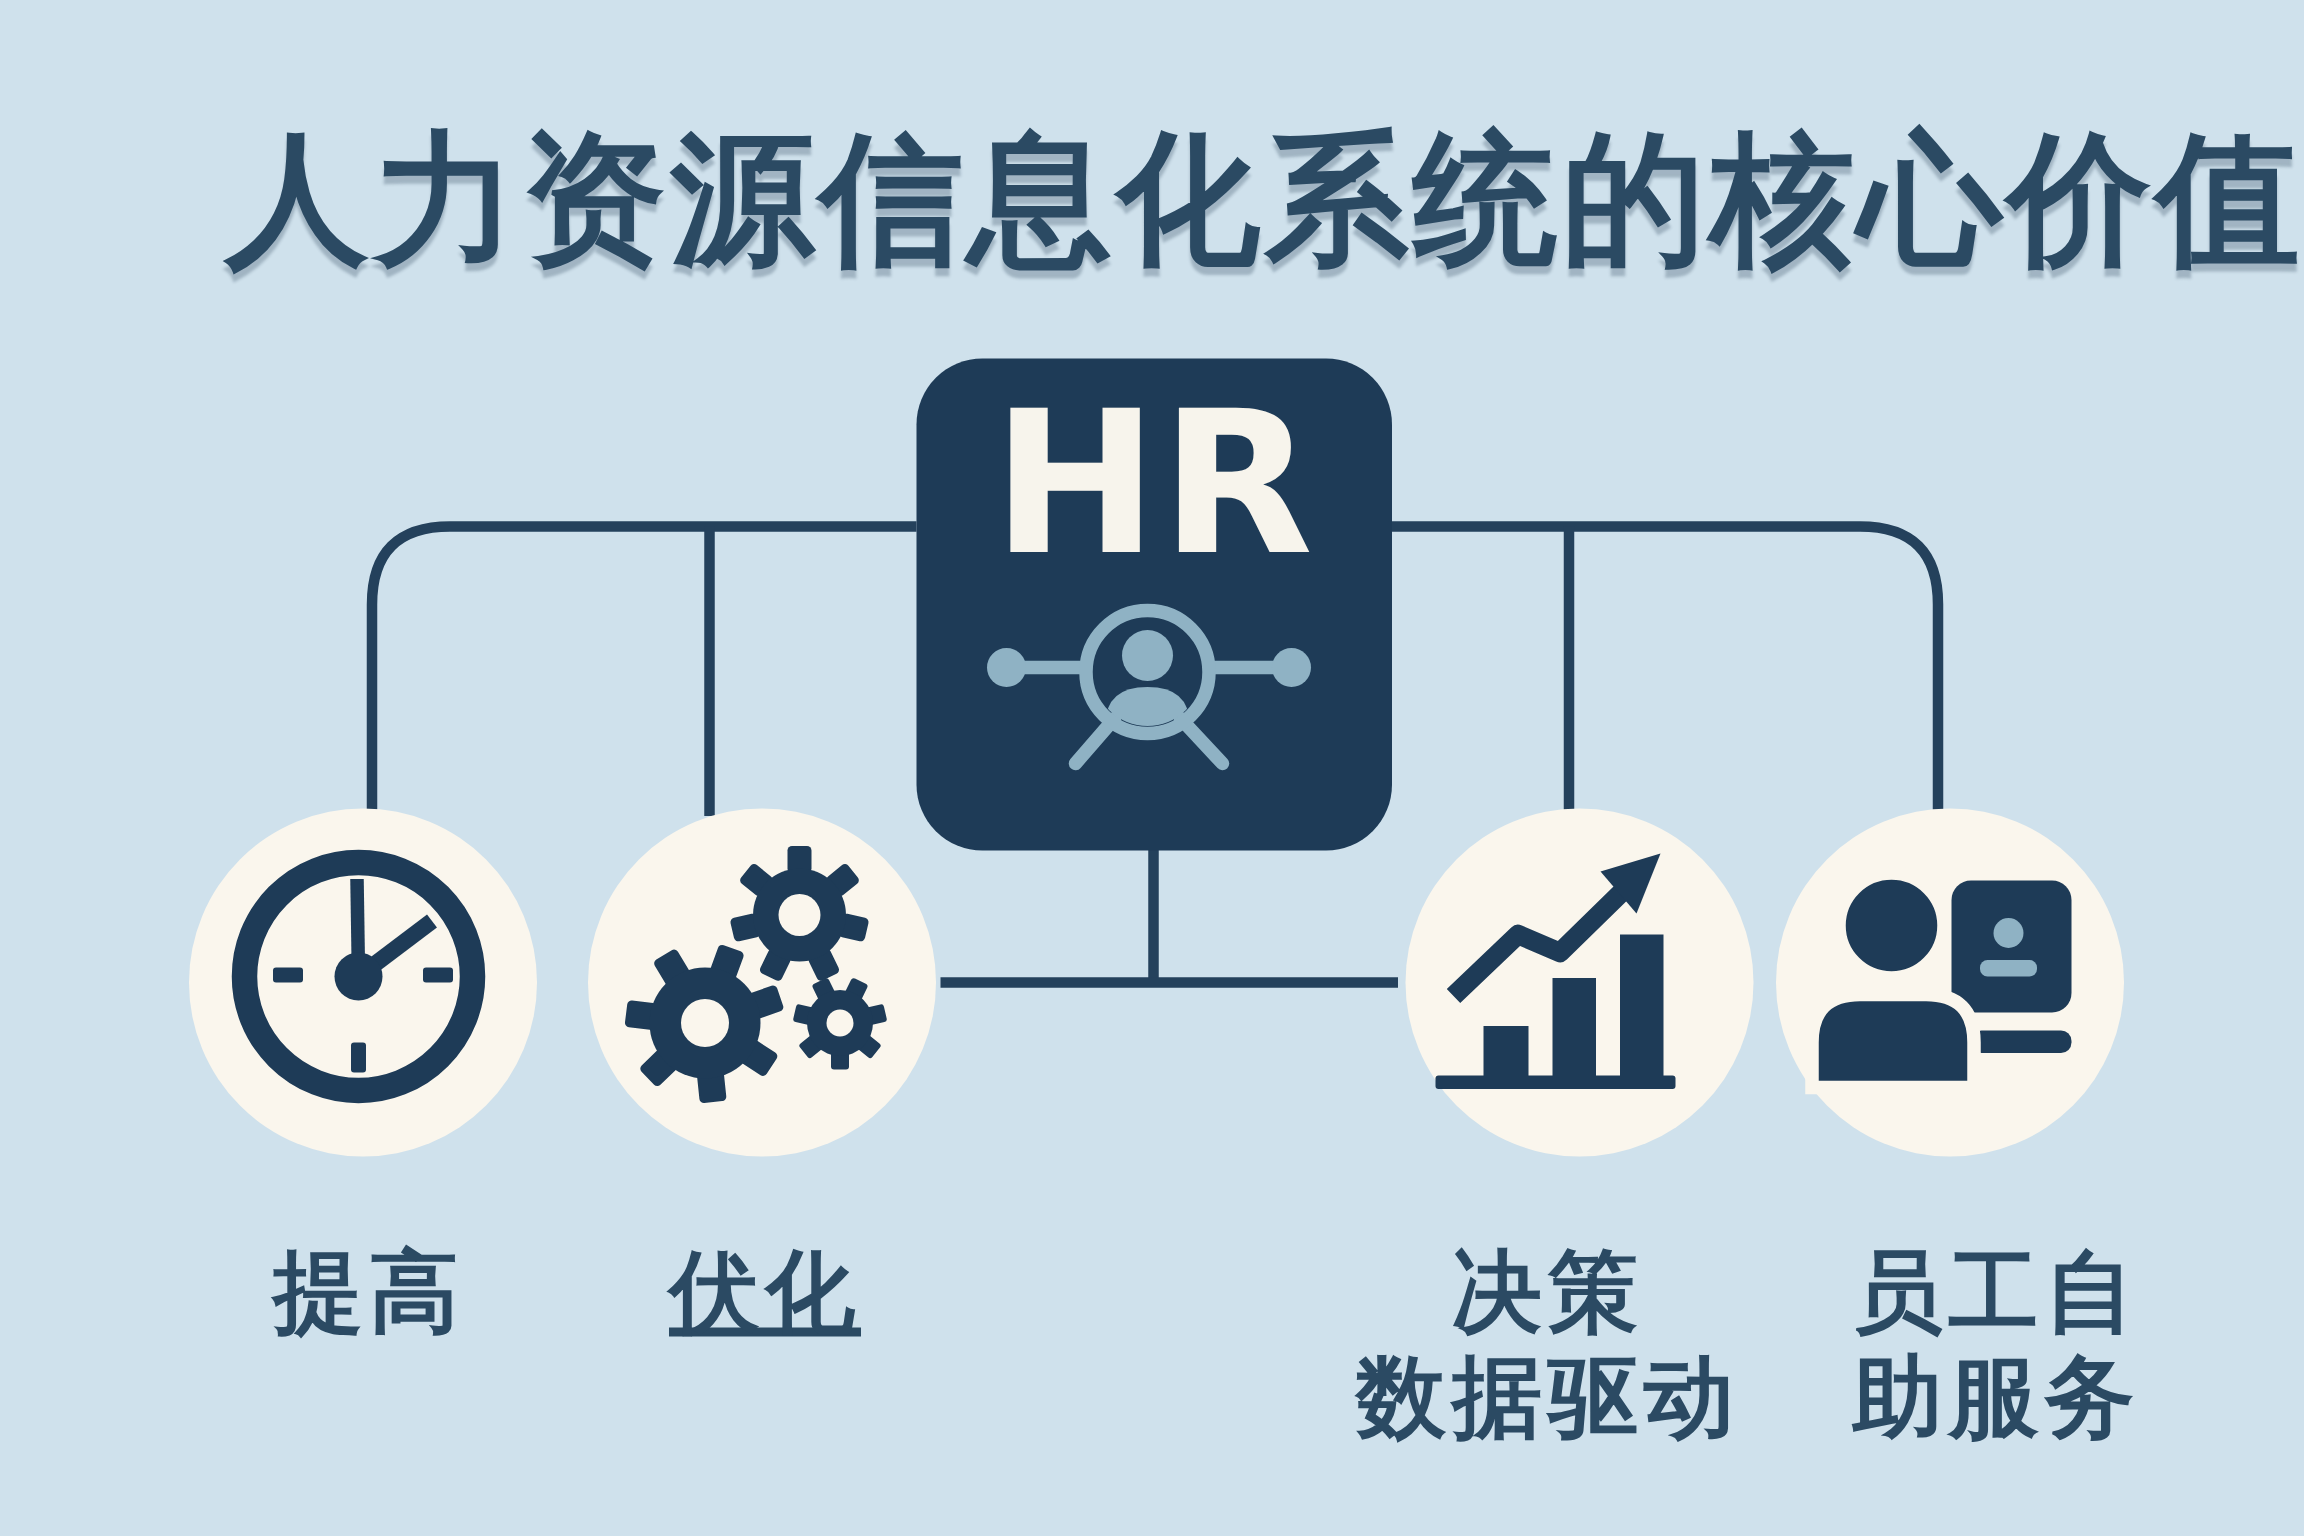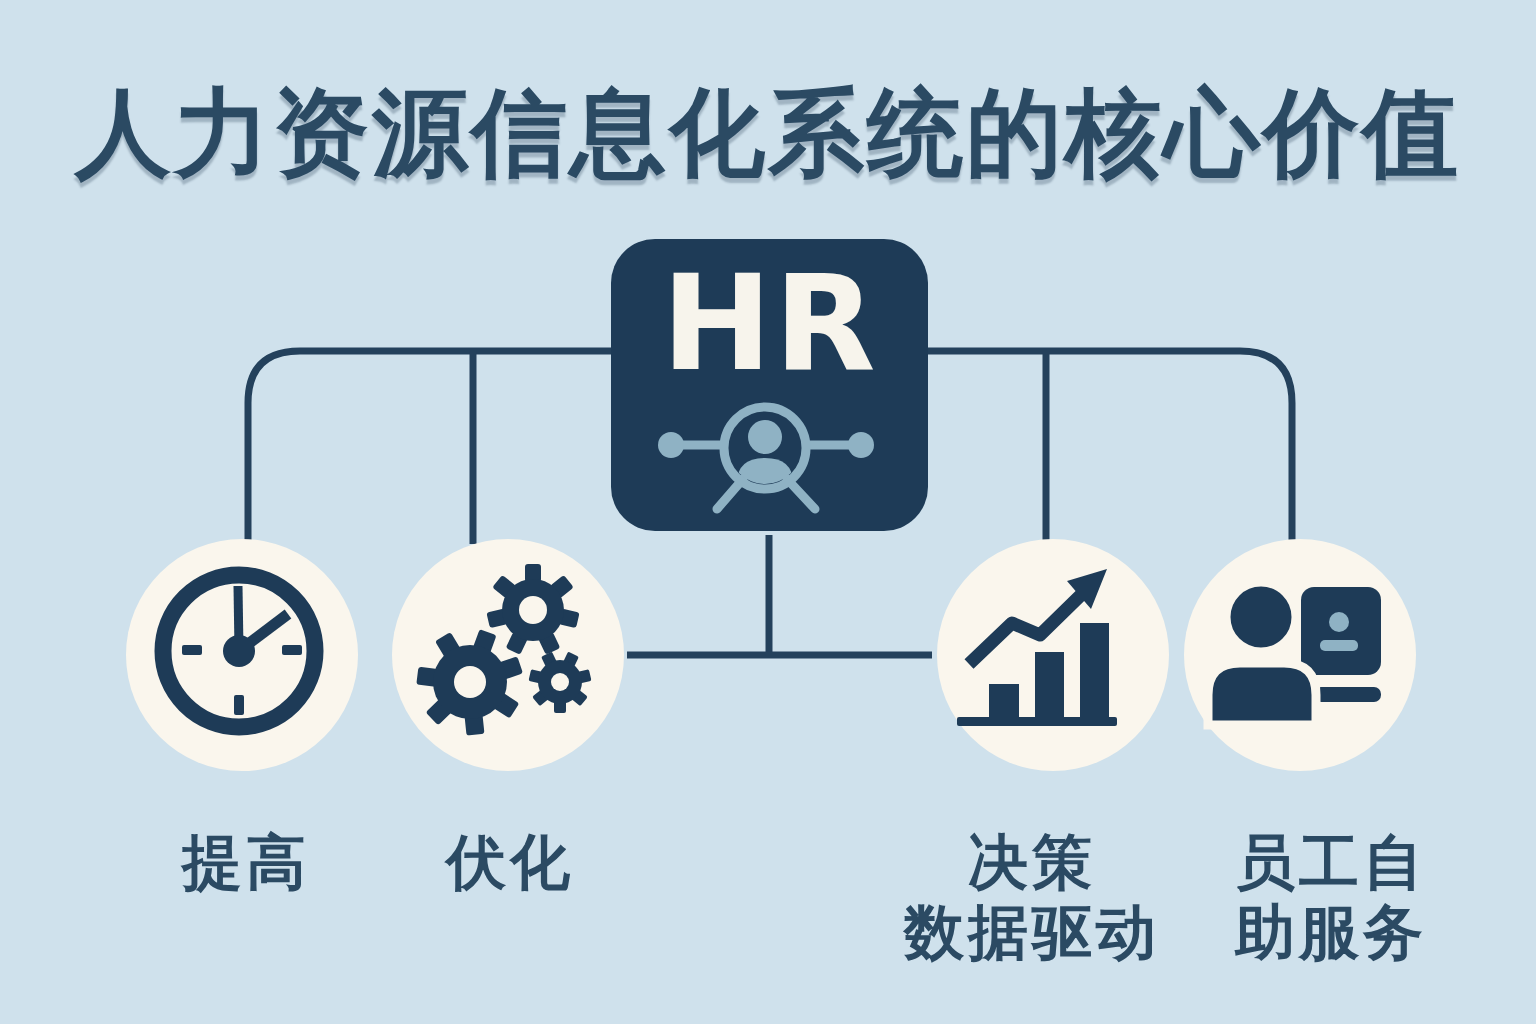--- a/index.html
+++ b/index.html
@@ -11,32 +11,32 @@
     --title-text:#2b4a63;
     --hr-text:#f7f4ec;
   }
   *{margin:0;padding:0;box-sizing:border-box;}
   html,body{width:1536px;height:1024px;overflow:hidden;}
   body{font-family:"DejaVu Sans","Liberation Sans",sans-serif;background:var(--background);}
   .stage{position:relative;width:1536px;height:1024px;background:var(--background);overflow:hidden;}
 
   .title{
     position:absolute;left:0;right:0;top:70px;
-    text-align:center;
+    text-align:right;
     font-size:96px;font-weight:800;letter-spacing:3px;
     color:var(--title-text);
     text-shadow:0 5px 2px rgba(23,48,71,0.25);
     white-space:nowrap;
   }
 
   svg.connectors{position:absolute;left:0;top:0;pointer-events:none;}
   .connectors path{stroke:var(--line);stroke-width:7;fill:none;}
 
   .hr-box{
-    position:absolute;left:611px;top:239px;width:317px;height:292px;
+    position:absolute;left:611px;top:239px;width:317px;height:328px;
     background:var(--navy);border-radius:44px;
     display:flex;flex-direction:column;align-items:center;
   }
   .hr-label{
     margin-top:14px;
     font-size:132px;line-height:140px;font-weight:800;letter-spacing:2px;
     color:var(--hr-text);
   }
   .hr-box svg{margin-top:2px;}
 
@@ -49,21 +49,21 @@
   .vc-2{left:392px;}
   .vc-3{left:937px;}
   .vc-4{left:1184px;}
 
   .branch-label{
     position:absolute;top:798px;transform:translateX(-50%);
     text-align:center;font-size:60px;line-height:70px;font-weight:800;
     letter-spacing:4px;color:var(--title-text);white-space:nowrap;margin-top:29px;
   }
   .bl-1{left:246px;}
-  .bl-2{left:510px;}
+  .bl-2{left:510px;text-decoration:underline;}
   .bl-3{left:1032px;}
   .bl-4{left:1331px;}
 
   .fill-navy{fill:var(--navy);}
   .fill-cream{fill:var(--circle-fill);}
   .fill-light{fill:var(--accent-light);}
   .stroke-navy{stroke:var(--navy);fill:none;}
   .stroke-light{stroke:var(--accent-light);fill:none;}
 </style>
 </head>

